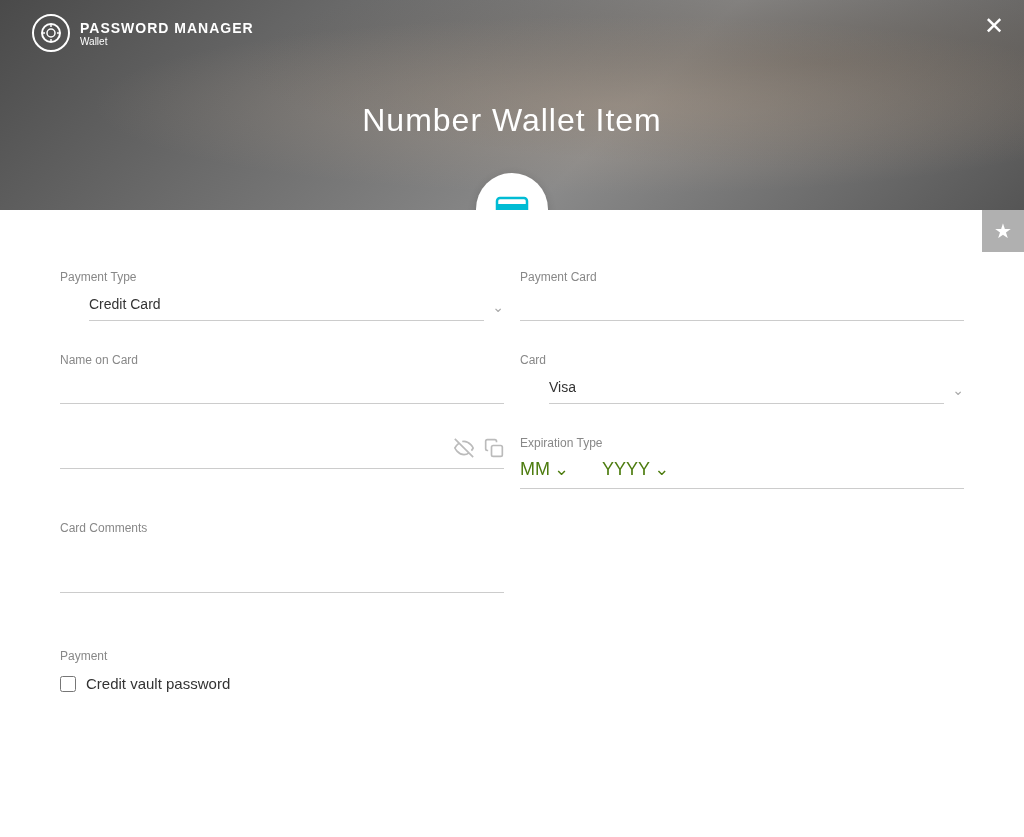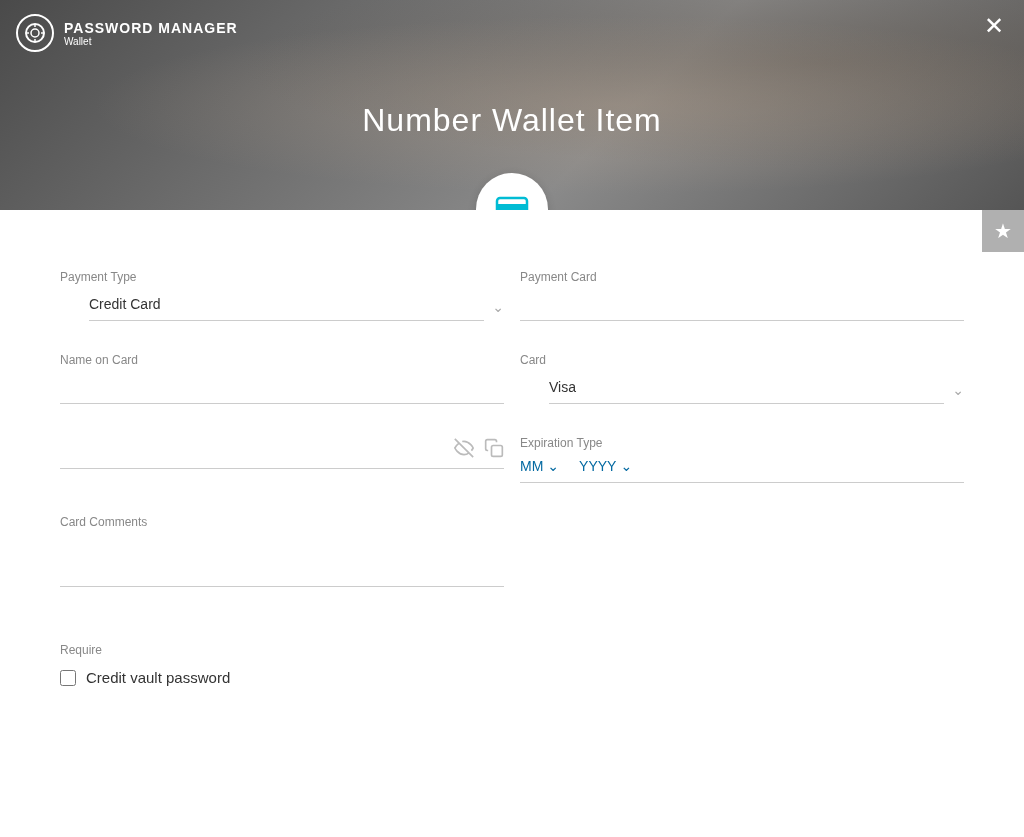--- a/index.html
+++ b/index.html
@@ -42,21 +42,21 @@
       font-weight: 300;
       letter-spacing: 1px;
       position: relative;
       z-index: 2;
       text-align: center;
       margin-top: 30px;
     }
     .app-logo {
       position: absolute;
       top: 14px;
-      left: 16px;
+      left: 32px;
       display: flex;
       align-items: center;
       gap: 10px;
       z-index: 3;
     }
     .logo-icon {
       width: 38px;
       height: 38px;
       border: 2px solid #fff;
       border-radius: 50%;
@@ -200,22 +200,22 @@
       border-bottom: 1px solid #ccc;
       padding-bottom: 8px;
     }
     .expiry-select {
       display: flex;
       align-items: center;
       gap: 4px;
       cursor: pointer;
     }
     .expiry-select span {
-      font-size: 14px;
-      color: #0369a1;
+      font-size: 18px;
+      color: #4d7c0f;
     }
     .expiry-chevron {
       color: #aaa;
       font-size: 12px;
     }
     .textarea-field {
       width: 100%;
       border: none;
       border-bottom: 1px solid #ccc;
       resize: none;
@@ -352,38 +352,38 @@
           </div>
         </div>
       </div>
       <div class="form-field">
         <label>Expiration Type</label>
         <div class="expiry-row">
           <div class="expiry-select">
             <span>MM</span>
             <span class="expiry-chevron">⌄</span>
           </div>
-          <div class="expiry-select" style="margin-left:12px;">
+          <div class="expiry-select" style="margin-left:25px;">
             <span>YYYY</span>
             <span class="expiry-chevron">⌄</span>
           </div>
         </div>
       </div>
     </div>
 
     <div class="form-row">
       <div class="form-field">
         <label>Card Comments</label>
         <textarea class="textarea-field" rows="2" style=""></textarea>
       </div>
       <div class="form-field"></div>
     </div>
 
     <div class="security-section">
-      <span class="security-label">Require</span>
+      <span class="security-label">Payment</span>
       <div class="checkbox-row">
         <input type="checkbox" id="require-vault" style="">
         <label for="require-vault">Credit vault password</label>
       </div>
     </div>
 
   </div>
 </div>
 
 </body></html>

